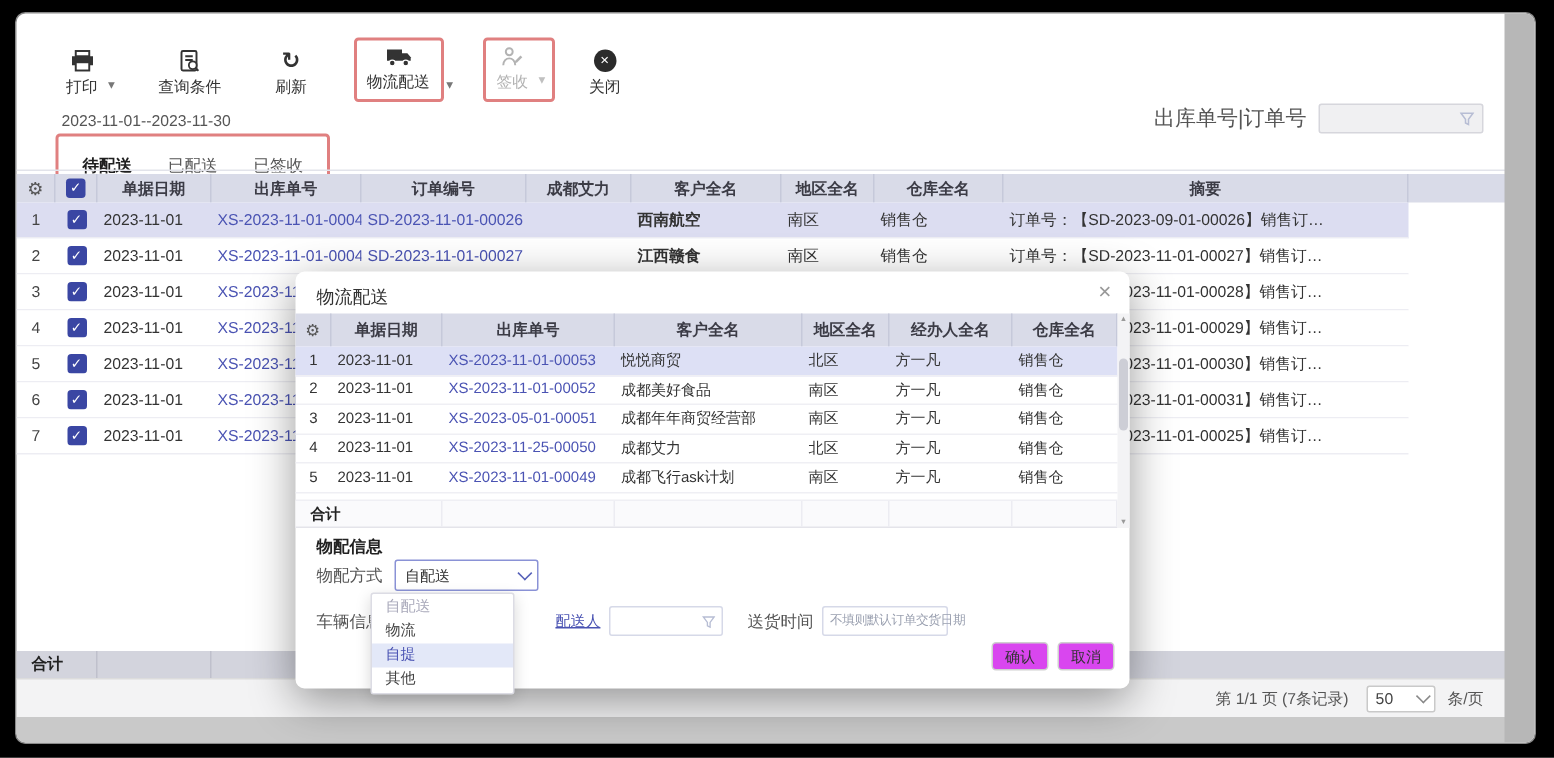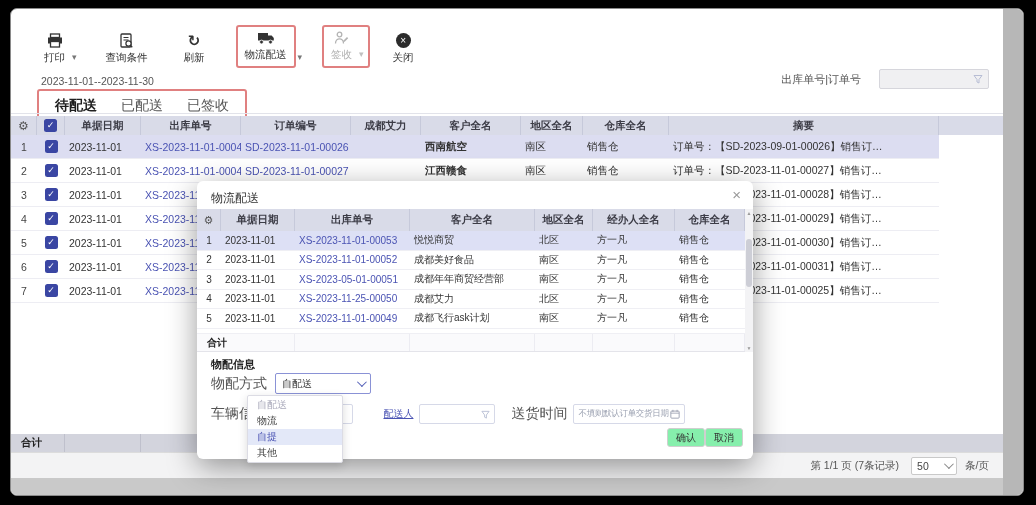--- a/index.html
+++ b/index.html
@@ -21,28 +21,28 @@
   .caret { font-size:9px; color:#777; align-self:flex-end; margin:0 2px 6px 2px; }
   .caret.dim { color:#c0c0c0; } .gap18{width:18px;} .gap22{width:22px;} .gap26{width:26px;}
   .icon-refresh { font-size:15px; color:#333; line-height:15px; font-weight:bold; }
   .icon-closec { width:15px; height:15px; border-radius:50%; background:#2b2b2b; color:#fff;
     font-size:10px; line-height:15px; text-align:center; }
 
   .date-range { position:absolute; left:30px; top:66px; font-size:10.5px; color:#555; }
 
   
   .filter { position:absolute; top:60px; right:34px; display:flex; align-items:center; }
-  .filter .flab { font-size:11px; color:#555; margin-right:18px; }
+  .filter .flab { font-size:14px; color:#555; margin-right:8px; }
   .finput { width:110px; height:20px; background:#f0f0f2; border:1px solid #d6d6dc; border-radius:2px;
     display:flex; align-items:center; justify-content:flex-end; padding:0 5px; }
 
   
   .tabwrap { position:absolute; left:26px; top:80px; border:2px solid #e08080; border-radius:3px;
     display:flex; padding:0 4px; }
-  .tab { font-size:14px; color:#555; padding:6px 12px 5px 12px; position:relative; cursor:pointer; white-space:nowrap; }
+  .tab { font-size:11px; color:#555; padding:12px 12px 5px 12px; position:relative; cursor:pointer; white-space:nowrap; }
   .tab.active { color:#1f1f1f; font-weight:bold; }
   .tab.active:after { content:""; position:absolute; left:6px; right:6px; bottom:0; height:2px; background:#4a53b3; }
   .tabline { position:absolute; left:0; top:104px; width:994px; border-bottom:1px solid #e2e3ea; }
 
   
   .thead { position:absolute; left:0; top:107px; width:994px; height:19px; background:#d9dbe8;
     display:flex; align-items:center; }
   .thead .cell { font-size:10.5px; font-weight:bold; color:#3c3c46; text-align:center;
     border-right:1px solid #c6c9da; height:100%; display:flex; align-items:center; justify-content:center; overflow:hidden; white-space:nowrap; }
   .tbody { position:absolute; left:0; top:126px; width:928px; }
@@ -91,42 +91,42 @@
   .mtotals { position:absolute; left:0; top:153px; width:548px; height:18px; background:#fafafc;
     border-bottom:1px solid #e4e4ea; display:flex; align-items:center; }
   .mtotals .cell { border-right:1px solid #ececf2; height:100%; display:flex; align-items:center; }
   .mtotals .tlab { font-size:10px; font-weight:bold; color:#222; padding-left:10px; width:98px; }
   .mscroll { position:absolute; right:0; top:28px; width:8px; height:143px; background:#f3f3f5; }
   .mthumb { position:absolute; left:1px; top:30px; width:6px; height:48px; background:#cdced6; border-radius:3px; }
   .mscroll .arr { position:absolute; left:0; width:8px; font-size:5px; color:#999; text-align:center; }
 
   .msec { position:absolute; left:14px; top:176px; font-size:11px; font-weight:bold; color:#222; }
   .frow1 { position:absolute; left:14px; top:192px; display:flex; align-items:center; }
-  .flabel { font-size:14px; color:#555; white-space:nowrap; }
+  .flabel { font-size:11px; color:#555; white-space:nowrap; }
   .req { color:#d9534f; margin-left:1px; }
   .sel-box { width:96px; height:21px; border:1px solid #8a92d6; border-radius:2px; margin-left:8px;
     display:flex; align-items:center; justify-content:space-between; padding:0 6px; cursor:pointer; }
   .sel-box .sv { font-size:10px; color:#333; }
   .frow2 { position:absolute; left:14px; top:223px; width:534px; display:flex; align-items:center; }
   .fgroup { display:flex; align-items:center; }
   .flink { font-size:10px; color:#4a53b3; text-decoration:underline; white-space:nowrap; cursor:pointer; }
   .finp { height:20px; border:1px solid #d6d9e8; border-radius:2px; background:#fff; margin-left:6px;
     display:flex; align-items:center; justify-content:flex-end; padding:0 4px; }
-  .finp.w74{width:74px;} .finp.w84{width:84px;} .finp.w76{width:76px;} .finp.w96{width:112px; justify-content:space-between;text-align:right;}
+  .finp.w74{width:74px;} .finp.w84{width:84px;} .finp.w76{width:76px;} .finp.w96{width:84px; justify-content:space-between;text-align:right;}
   .phold { font-size:8.5px; color:#9aa0b0; white-space:nowrap; letter-spacing:-.3px; }
 
   .dd-panel { position:absolute; left:50px; top:214px; width:96px; background:#fff; border:1px solid #dcdce4;
     border-radius:2px; box-shadow:0 3px 10px rgba(0,0,0,.15); z-index:20; padding:1px 0; }
   .dd-opt { height:16px; line-height:16px; font-size:10px; color:#444; padding-left:9px; cursor:pointer; }
   .dd-opt.muted { color:#aab; }
   .dd-opt.active { background:#e3e8f8; color:#4a53b3; }
 
   .mfoot { position:absolute; right:10px; top:247px; display:flex; }
-  .mbtn { min-width:34px; height:19px; border:1px solid #cfcfcf; border-radius:3px; background:#86efac;
-    font-size:10px; color:#333; display:flex; align-items:center; justify-content:center; padding:4px 8px; cursor:pointer; }
+  .mbtn { min-width:34px; height:19px; border:1px solid #cfcfcf; border-radius:3px; background:#d946ef;
+    font-size:10px; color:#333; display:flex; align-items:center; justify-content:center; padding:4px 8px; margin-left:6px; cursor:pointer; }
 
   svg { display:block; }
 </style>
 </head>
 <body>
 
 <div class="window">
 
   <div class="toolbar">
     <div class="tbtn">

